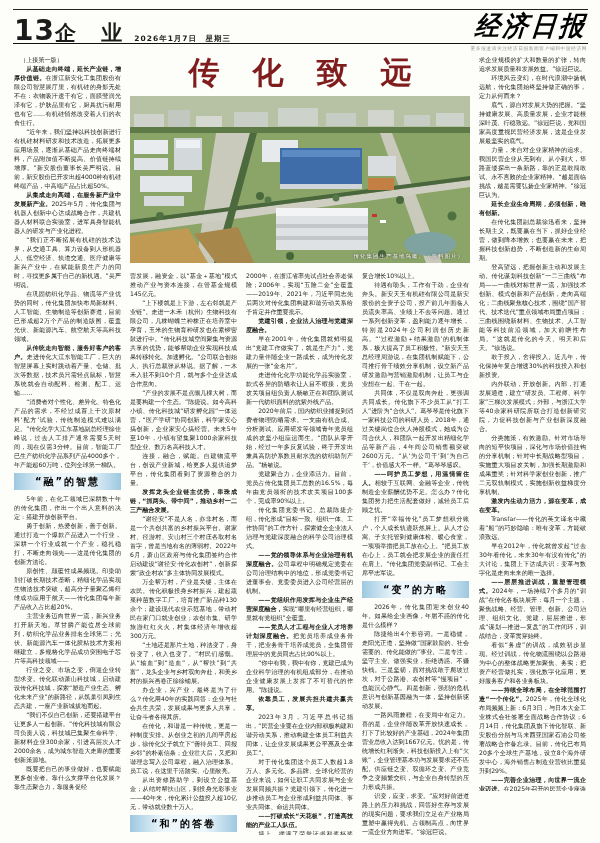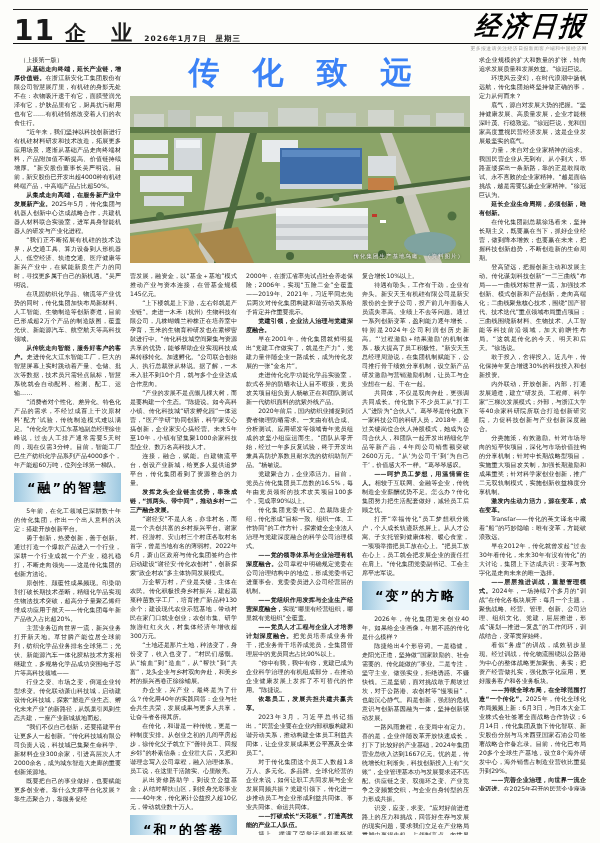--- a/index.html
+++ b/index.html
@@ -2,43 +2,43 @@
 <html><head>
 <meta charset="utf-8">
 <style>
   html,body{margin:0;padding:0;background:#ffffff;}
   .sheet{position:relative;width:600px;height:843px;background:#fdfdfa;overflow:hidden;
          font-family:"DejaVu Sans","Liberation Sans",sans-serif;color:#1b1b1b;}
   .toprule{position:absolute;left:13px;right:12px;top:9px;border-top:1px solid #222;}
   .header{position:absolute;left:14px;right:13px;top:12px;height:34px;}
   .pgroup{position:absolute;left:0;bottom:2px;display:flex;align-items:flex-end;}
   .pagenum{font-size:28px;font-weight:900;line-height:26px;letter-spacing:1px;}
-  .section{font-size:21px;font-weight:900;letter-spacing:9px;margin-left:10px;line-height:22px;}
+  .section{font-size:21px;font-weight:900;letter-spacing:9px;line-height:22px;}
   .date{font-size:7.5px;font-weight:bold;margin-left:3px;line-height:11px;letter-spacing:1px;}
   .masthead{position:absolute;right:0;top:-3px;font-family:"DejaVu Serif","Liberation Serif",serif;
             font-style:italic;font-weight:bold;font-size:25px;letter-spacing:3px;
             transform:skewX(-5deg) scaleY(1.08);color:#000;}
   .headrule{position:absolute;left:13px;right:12px;top:43px;border-top:1.6px solid #111;}
   .mastnote{position:absolute;right:13px;top:45px;font-size:4.8px;color:#999;letter-spacing:.5px;}
 
   .txt{font-size:6.1px;line-height:9px;text-align:justify;overflow:hidden;color:#1c1c1c;}
   .txt p{margin:0;text-indent:2em;}
   .txt p.cont{text-indent:0;}
   .txt p.jump{text-indent:1em;color:#222;}
   .txt p.bold{font-weight:bold;}
   .txt b{font-weight:bold;}
-  .sec-head{margin:4px 0;padding:10px 0;text-align:center;font-weight:bold;font-size:13px;text-indent:0;
+  .sec-head{margin:4px 0;padding:4px 0;text-align:center;font-weight:bold;font-size:10px;text-indent:0;
             letter-spacing:2px;color:#000;
             background:linear-gradient(90deg,#9dc8e0 0%,#ecf6fb 30%,#ecf6fb 70%,#9dc8e0 100%);}
   #col1{position:absolute;left:14px;top:55px;width:107px;height:780px;}
   #col5{position:absolute;left:479px;top:55px;width:107px;height:736px;}
 
   .feature{position:absolute;left:130px;top:52px;width:340px;}
   .headline{margin:0;font-size:31px;font-weight:900;text-align:center;line-height:40px;
-            letter-spacing:33px;margin-right:-33px;color:#3b82f6;}
+            letter-spacing:33px;margin-right:-33px;color:#7f1d1d;}
   .photo{position:relative;margin-top:4px;height:167px;overflow:hidden;background:#8ba468;}
   .photo svg{display:block;width:100%;height:100%;}
   .caption{position:absolute;bottom:3px;right:6px;color:#fff;font-size:5.5px;letter-spacing:1px;
            text-shadow:0 0 2px rgba(0,0,0,.9);}
   .midcols{display:flex;gap:9px;margin-top:8px;height:564px;overflow:hidden;}
   .mcol{flex:0 0 107px;width:107px;height:100%;}
 
   .page-footer{position:absolute;left:477px;top:793px;width:110px;}
   .credit{font-family:"DejaVu Serif","Liberation Serif",serif;font-size:6.2px;line-height:8.5px;
           text-align:justify;color:#222;}
@@ -47,21 +47,21 @@
 </style>
 </head>
 <body>
 
 <div class="sheet">
 
   <div class="toprule"></div>
 
   <div class="header">
     <div class="pgroup">
-      <span class="pagenum">11</span>
+      <span class="pagenum">13</span>
       <span class="section">企 业</span>
       <span class="date">2026年1月7日　星期三</span>
     </div>
     <span class="masthead">经济日报</span>
   </div>
   <div class="headrule"></div>
   <div class="mastnote">更多报道请关注经济日报新闻客户端和中国经济网</div>
 
   <section class="txt" id="col1">
       <p class="jump">（上接第一版）</p>

